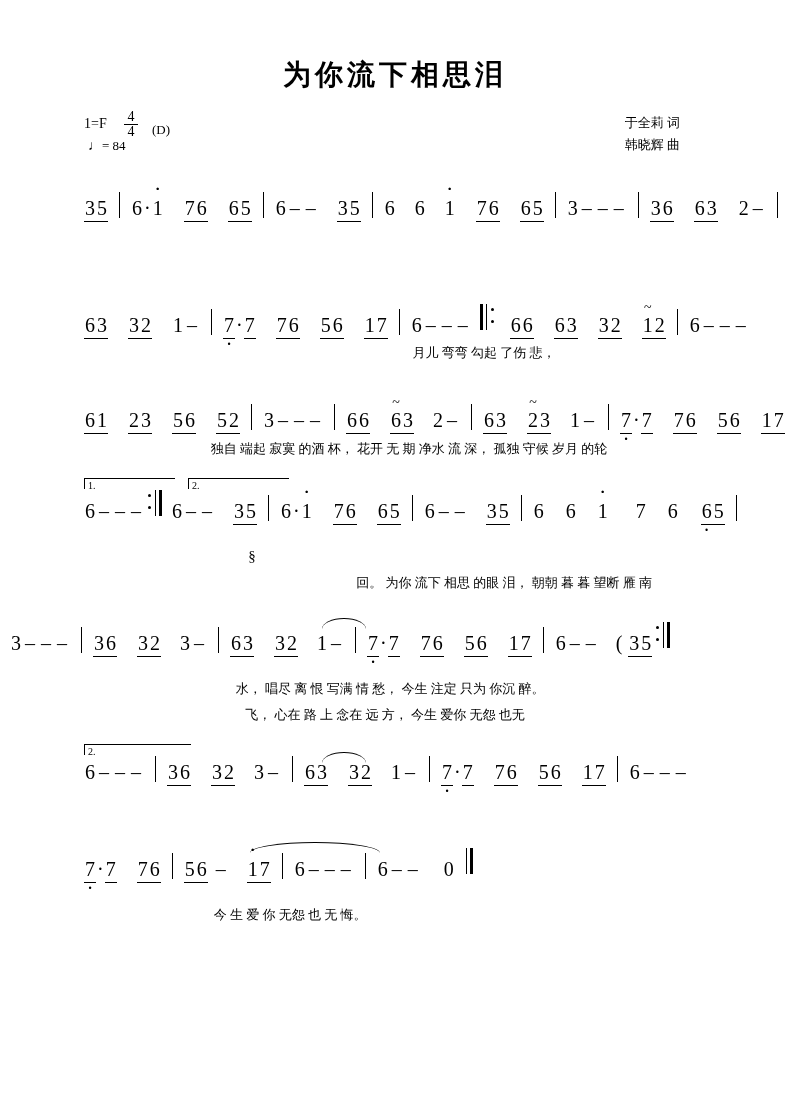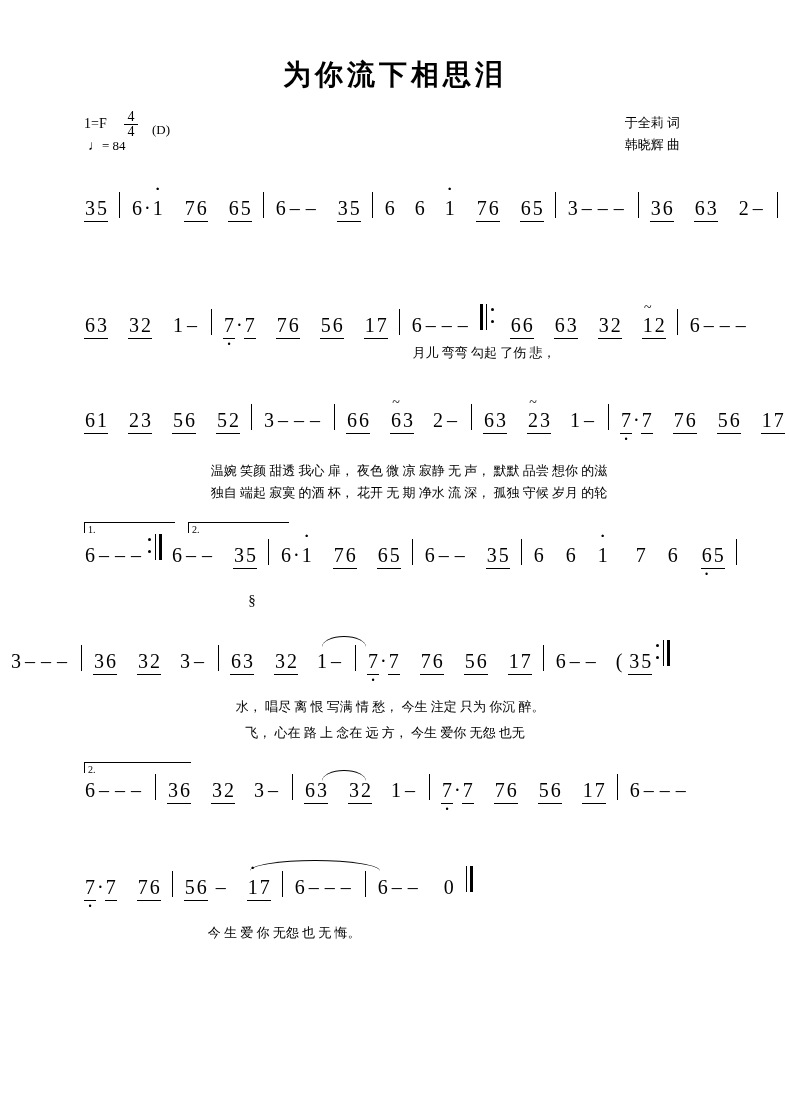--- a/index.html
+++ b/index.html
@@ -338,23 +338,20 @@
       <span class="barline"></span>
       <span class="n u1" style="position:relative">7<span class="lowdot">·</span></span><span class="n">·</span><span class="n u1">7</span>
       <span class="sp" style="width:10px"></span>
       <span class="n u1">7</span><span class="n u1">6</span>
       <span class="sp" style="width:10px"></span>
       <span class="n u1">5</span><span class="n u1">6</span>
       <span class="sp" style="width:10px"></span>
       <span class="n u1">1</span><span class="n u1">7</span>
       
     </div>
-    <div class="lyrics" style="margin-top:24px;">
-      <span style="left:325px">温婉 笑颜 甜透 我心 扉，  夜色 微 凉  寂静 无 声，  默默 品尝 想你 的滋</span>
-    </div>
     <div class="lyrics" style="margin-top:2px;">
       <span style="left:325px">独自 端起 寂寞 的酒 杯，  花开 无 期  净水 流 深，  孤独 守候 岁月 的轮</span>
     </div>
   </div>
 
   <div class="system" style="margin-top:30px; position:relative;">
     <div class="volta" style="left:84px; top:-12px; width:90px;">
       <em>1.</em>
     </div>
     <div class="volta" style="left:188px; top:-12px; width:100px;">
@@ -385,20 +382,23 @@
       <span class="sp" style="width:16px"></span>
       <span class="n">7</span>
       <span class="sp" style="width:10px"></span>
       <span class="n">6</span>
       <span class="sp" style="width:12px"></span>
       <span class="n u1" style="position:relative">6<span class="lowdot">·</span></span><span class="n u1">5</span>
       <span class="barline"></span>
     </div>
     <div class="lyrics" style="margin-top:24px;">
       <span class="segno" style="left:168px">§</span>
+    </div>
+    <div class="lyrics" style="margin-top:6px;">
+      <span style="left:420px">回。        为你 流下 相思 的眼 泪，  朝朝 暮 暮  望断 雁 南</span>
     </div>
   </div>
 
   <div class="system" style="margin-top:28px; position:relative;padding-left:10px;">
     <div class="slur" style="left:322px; top:-4px; width:44px;"></div>
     <div class="staffline">
       <span class="n">3</span><span class="dash">–</span><span class="dash">–</span><span class="dash">–</span>
       <span class="barline"></span>
       <span class="n u1">3</span><span class="n u1">6</span>
       <span class="sp" style="width:10px"></span>
@@ -479,17 +479,17 @@
       <span class="n u1 dotup">1</span><span class="n u1">7</span>
       <span class="barline"></span>
       <span class="n">6</span><span class="dash">–</span><span class="dash">–</span><span class="dash">–</span>
       <span class="barline"></span>
       <span class="n">6</span><span class="dash">–</span><span class="dash">–</span>
       <span class="sp" style="width:12px"></span>
       <span class="n">0</span>
       <span class="finalbar"><i></i><b></b></span>
     </div>
     <div class="lyrics" style="margin-top:24px;">
-      <span style="left:200px">今 生 爱 你 无怨   也 无 悔。</span>
+      <span style="left:206px">今 生 爱 你 无怨   也 无 悔。</span>
     </div>
   </div>
 
 </div>
 
 </body></html>

